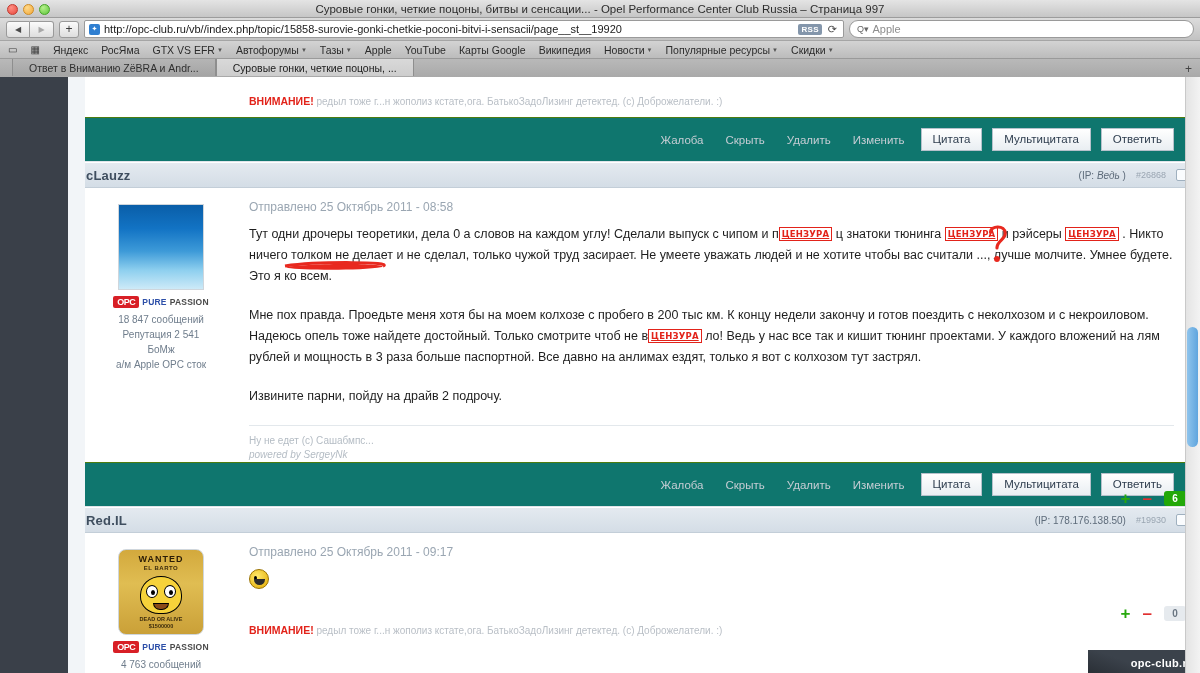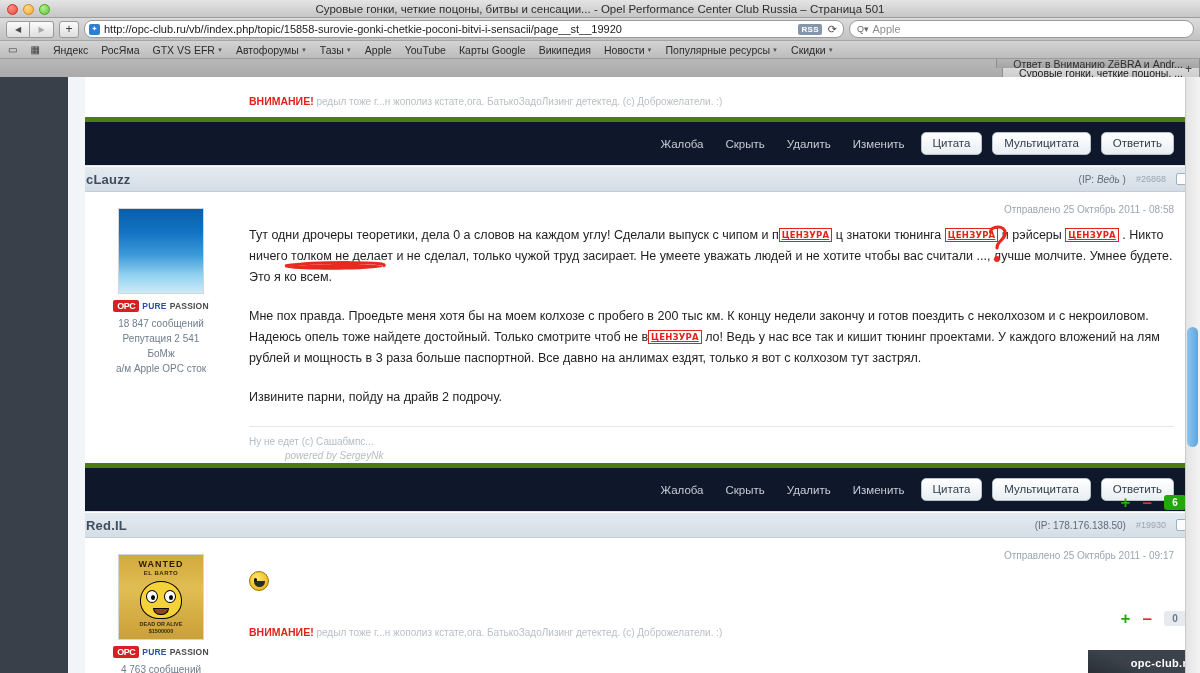--- a/index.html
+++ b/index.html
@@ -37,21 +37,21 @@
     font-size:8px; color:#4a4a4a;
   }
   .navbtn.first { border-radius:3px 0 0 3px; }
   .navbtn.last  { border-radius:0 3px 3px 0; border-left:none; color:#a8a8a8; }
   .plusbtn {
     width:20px; height:17px; background:linear-gradient(#fbfbfb,#dedede);
     border:1px solid #9a9a9a; border-radius:3px; display:flex;
     align-items:center; justify-content:center; font-size:12px; color:#3a3a3a; line-height:1;
   }
   .urlbar {
-    flex:1; height:18px; background:#fff; border:1px solid #9a9a9a; border-radius:8px;
+    flex:1; height:18px; background:#fff; border:1px solid #9a9a9a; border-radius:2px;
     display:flex; align-items:center; padding:0 4px; gap:4px; min-width:0;
   }
   .fav { width:11px; height:11px; background:#2f7fd1; border-radius:2px; flex:none;
          display:flex; align-items:center; justify-content:center; color:#fff; font-size:7px; }
   .urltext { font-size:11px; color:#1a1a1a; white-space:nowrap; overflow:hidden; flex:1;
              text-overflow:clip; }
   .rssbadge { background:#8496ab; color:#fff; font-size:8px; font-weight:bold;
               padding:1px 3px; border-radius:2px; flex:none; letter-spacing:.3px; }
   .reload { font-size:11px; color:#444; flex:none; padding:0 2px; }
   .searchbar {
@@ -63,22 +63,22 @@
 
   .bookmarks {
     height:18px; display:flex; align-items:center; gap:13px; padding:0 8px;
     background:linear-gradient(#d3d3d3,#bcbcbc); border-bottom:1px solid #9a9a9a;
     font-size:10.5px; color:#2b2b2b; white-space:nowrap;
   }
   .bm { display:flex; align-items:center; gap:2px; }
   .caret { font-size:6px; color:#555; }
   .bm-ico { font-size:10px; color:#3a3a3a; }
 
-  .tabbar { height:18px; display:flex; align-items:flex-end; position:relative;
-            background:linear-gradient(#b9b9b9,#a9a9a9); padding-left:12px;flex-direction:column; }
+  .tabbar { height:18px; display:flex; position:relative;
+            background:linear-gradient(#b9b9b9,#a9a9a9); padding-left:12px; }
   .tab {
     height:17px; padding:0 16px; font-size:10.5px; color:#2f2f2f;
     display:flex; align-items:center; white-space:nowrap;
     border-left:1px solid #8e8e8e; border-right:1px solid #8e8e8e;
     background:linear-gradient(#b5b5b5,#a4a4a4); max-width:210px; overflow:hidden;
   }
   .tab.active { background:linear-gradient(#d9d9d9,#cdcdcd); color:#1a1a1a; }
   .tab-plus { position:absolute; right:8px; bottom:2px; font-size:12px; color:#444; line-height:1; }
 
   
@@ -112,21 +112,21 @@
   .post-check { width:11px; height:12px; border:1px solid #9fb0bf; border-radius:2px; background:#fafcfe; }
 
   .post-body { display:flex; padding:0; min-height:40px; }
   .userbox { width:152px; flex:none; padding:16px 6px 8px 6px; text-align:center; }
   .avatar { width:86px; height:86px; margin:0 auto; border:1px solid #cfd6dc; background:#ccc; }
   .av-water {
     background:linear-gradient(180deg,#0a5ea8 0%,#1273c4 28%,#3d9ad8 55%,#8fd0ef 78%,#cdeaf8 100%);
   }
   .av-bart {
     background:linear-gradient(180deg,#d3a93d 0%,#e0bd52 40%,#caa038 100%);
-    position:relative; overflow:hidden;
+    position:relative; overflow:hidden;border-radius:8px;
   }
   .av-bart .wtxt { position:absolute; left:0; right:0; top:4px; font-size:9px; font-weight:bold;
                    color:#2a1c06; letter-spacing:1px; }
   .av-bart .wtxt2 { position:absolute; left:0; right:0; top:15px; font-size:6px; font-weight:bold;
                     color:#3a2a0c; letter-spacing:.5px; }
   .av-bart .head { position:absolute; left:50%; top:26px; transform:translateX(-50%);
                    width:42px; height:38px; background:#f6d23a; border-radius:50% 50% 45% 45%;
                    border:1px solid #000; }
   .av-bart .eye { position:absolute; top:8px; width:12px; height:13px; background:#fff;
                   border:1px solid #000; border-radius:50%; }
@@ -138,44 +138,44 @@
   .av-bart .b2 { position:absolute; left:0; right:0; bottom:5px; font-size:5.5px; font-weight:bold; color:#3a2a0c; }
 
   .rankline { margin-top:6px; display:flex; align-items:center; justify-content:center; gap:3px; }
   .opc-logo { background:#d81f26; color:#fff; font-size:9px; font-weight:bold; padding:1px 4px;
               border-radius:2px; letter-spacing:-.5px; }
   .pure { font-size:8.5px; font-weight:bold; color:#2d4fa8; letter-spacing:.2px; }
   .passion { font-size:8.5px; font-weight:bold; color:#4a4a4a; letter-spacing:.2px; }
   .ustat { font-size:10px; color:#6f7d8c; line-height:15px; margin-top:4px; }
 
   .maincol { flex:1; padding:12px 14px 0 12px; min-width:0; position:relative; }
-  .posted { font-size:10px; color:#9aa6b2; margin-bottom:10px;text-align:right; }
+  .posted { font-size:12px; color:#9aa6b2; margin-bottom:10px; }
   .ptext { font-size:12.5px; color:#1e1e1e; line-height:21px; }
   .ptext p { margin:0 0 18px 0; }
   .cens {
     display:inline-block; border:1.5px solid #e2231a; color:#e2231a; font-size:8.5px;
     font-weight:bold; padding:0 2px; letter-spacing:.2px; vertical-align:1px;
     font-family:"DejaVu Sans", sans-serif; line-height:12px;text-decoration:underline;
   }
 
   .warn-line { font-size:10px; color:#b9bfc6; padding:6px 0 0 0; }
   .warn-line b { color:#e2231a; font-size:10.5px; }
 
   .sigsep { border-top:1px solid #e3e8ec; margin:14px 0 8px 0; }
   .sig { font-size:10px; color:#b4bcc4; line-height:14px; }
-  .sig .it { font-style:italic;margin-left:36px; }
+  .sig .it { font-style:italic; }
 
   .actions {
     display:flex; align-items:center; justify-content:flex-end; gap:10px;
-    padding:10px 14px 10px 0; border-top:5px solid #4d7c0f; background:#0f172a;
+    padding:10px 14px 10px 0; border-top:1px solid #4d7c0f; background:#0f766e;
   }
   .act-link { font-size:11.5px; color:#c6cdd4; padding:0 6px; }
   .act-btn {
     font-size:11.5px; color:#2e3d4e; background:linear-gradient(#ffffff,#e9eef2);
-    border:1px solid #b6c1cb; border-radius:5px; padding:4px 11px; line-height:13px;
+    border:1px solid #b6c1cb; border-radius:0; padding:4px 11px; line-height:13px;
   }
 
   .votebox { position:absolute; right:14px; display:flex; align-items:center; gap:12px; }
   .vplus { color:#27a80d; font-size:17px; font-weight:bold; line-height:1; }
   .vminus { color:#e03030; font-size:17px; font-weight:bold; line-height:1; }
   .vcount { font-size:10px; font-weight:bold; color:#fff; background:#22a808;
             border-radius:3px; padding:2px 7px; min-width:22px; text-align:center; }
   .vcount.zero { background:#e6eaee; color:#6a7682; }
 
   .emoji { width:20px; height:20px; border-radius:50%;
@@ -197,21 +197,21 @@
 <body>
 
 <div class="chrome">
 
   <div class="titlebar">
     <div class="lights">
       <div class="light l-red"></div>
       <div class="light l-yellow"></div>
       <div class="light l-green"></div>
     </div>
-    <div class="win-title">Суровые гонки, четкие поцоны, битвы и сенсации... - Opel Performance Center Club Russia – Страница 501</div>
+    <div class="win-title">Суровые гонки, четкие поцоны, битвы и сенсации... - Opel Performance Center Club Russia – Страница 997</div>
   </div>
 
   <div class="toolbar">
     <div class="navbtns">
       <div class="navbtn first">◀</div>
       <div class="navbtn last">▶</div>
     </div>
     <div class="plusbtn">+</div>
     <div class="urlbar">
       <span class="fav">✦</span>

